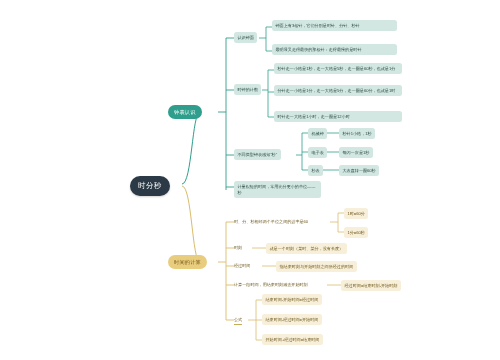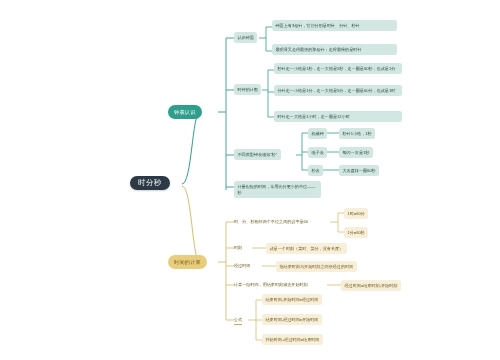--- a/index.html
+++ b/index.html
@@ -11,21 +11,21 @@
   #canvas{position:absolute;inset:0;}
   svg.links{position:absolute;left:0;top:0;width:500px;height:360px;pointer-events:none;}
 
   .node{position:absolute;box-sizing:border-box;}
 
   
   .root{
     background:#2b3a46;color:#ffffff;border-radius:11px;
     font-size:7.5px;line-height:1;letter-spacing:.4px;
     display:flex;align-items:center;justify-content:center;
-    padding:0 8px;height:14px;white-space:nowrap;
+    padding:0 8px;height:20px;white-space:nowrap;
     box-shadow:0 1px 2px rgba(0,0,0,.18);
   }
   
   .br-green{
     background:#2f9e8c;color:#ffffff;border-radius:9px;height:14px;
     font-size:5.2px;letter-spacing:.2px;
     display:flex;align-items:center;justify-content:center;
     padding:0 6px;white-space:nowrap;
   }
   .br-gold{

